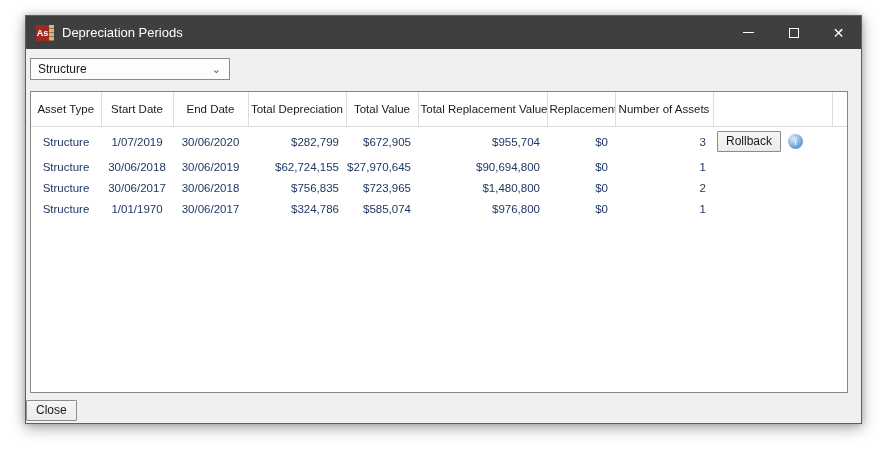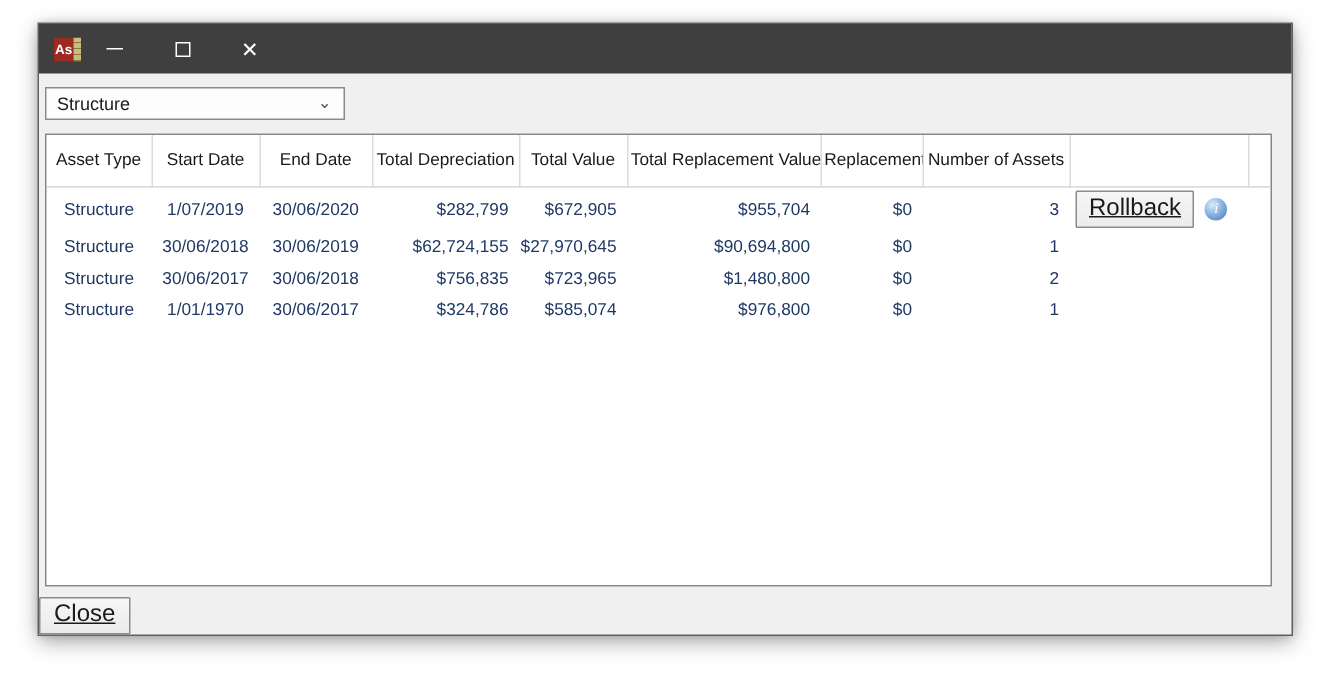--- a/index.html
+++ b/index.html
@@ -73,25 +73,24 @@
   td { color: #1f3864; }
   tr.row-tall { height: 30px; }
   tr.row-std { height: 21px; }
   td.c-center { text-align: center; }
   td.c-right { text-align: right; padding-right: 7px; }
   td.c-actions { padding-left: 4px; }
 
   .actions-wrap { display: flex; align-items: center; gap: 7px; }
   .btn {
     font-family: "Liberation Sans", "DejaVu Sans", sans-serif;
-    font-size: 16px; color: #1a1a1a;
+    font-size: 12px; color: #1a1a1a;
     background: linear-gradient(#f6f6f6, #ebebeb);
     border: 1px solid #8b8b8b; border-radius: 1px;
     cursor: default;
-    text-decoration: underline;
   }
   .rollback-btn { padding: 2px 8px 3px 8px; }
   .info-icon {
     width: 15px; height: 15px; border-radius: 50%;
     background: radial-gradient(circle at 35% 30%, #d8eafb 0%, #8cb6e0 45%, #3f74ad 100%);
     color: #ffffff; font-size: 10px; font-style: italic; font-family: "Liberation Serif", serif;
     display: flex; align-items: center; justify-content: center;
     flex: 0 0 auto;
   }
 
@@ -103,20 +102,21 @@
 <body>
 
 <div class="stage">
   <div class="window">
 
     <div class="titlebar">
       <div class="app-icon">
         <span class="app-icon-main">As</span>
         <span class="app-icon-stripe"></span>
       </div>
+      <span class="titlebar-title">Depreciation Periods</span>
       <div class="win-controls">
         <div class="win-btn">
             <span class="min-bar"></span>
           </div>
         <div class="win-btn">
             <span class="max-box"></span>
           </div>
         <div class="win-btn">
             <span class="close-x">✕</span>
           </div>

